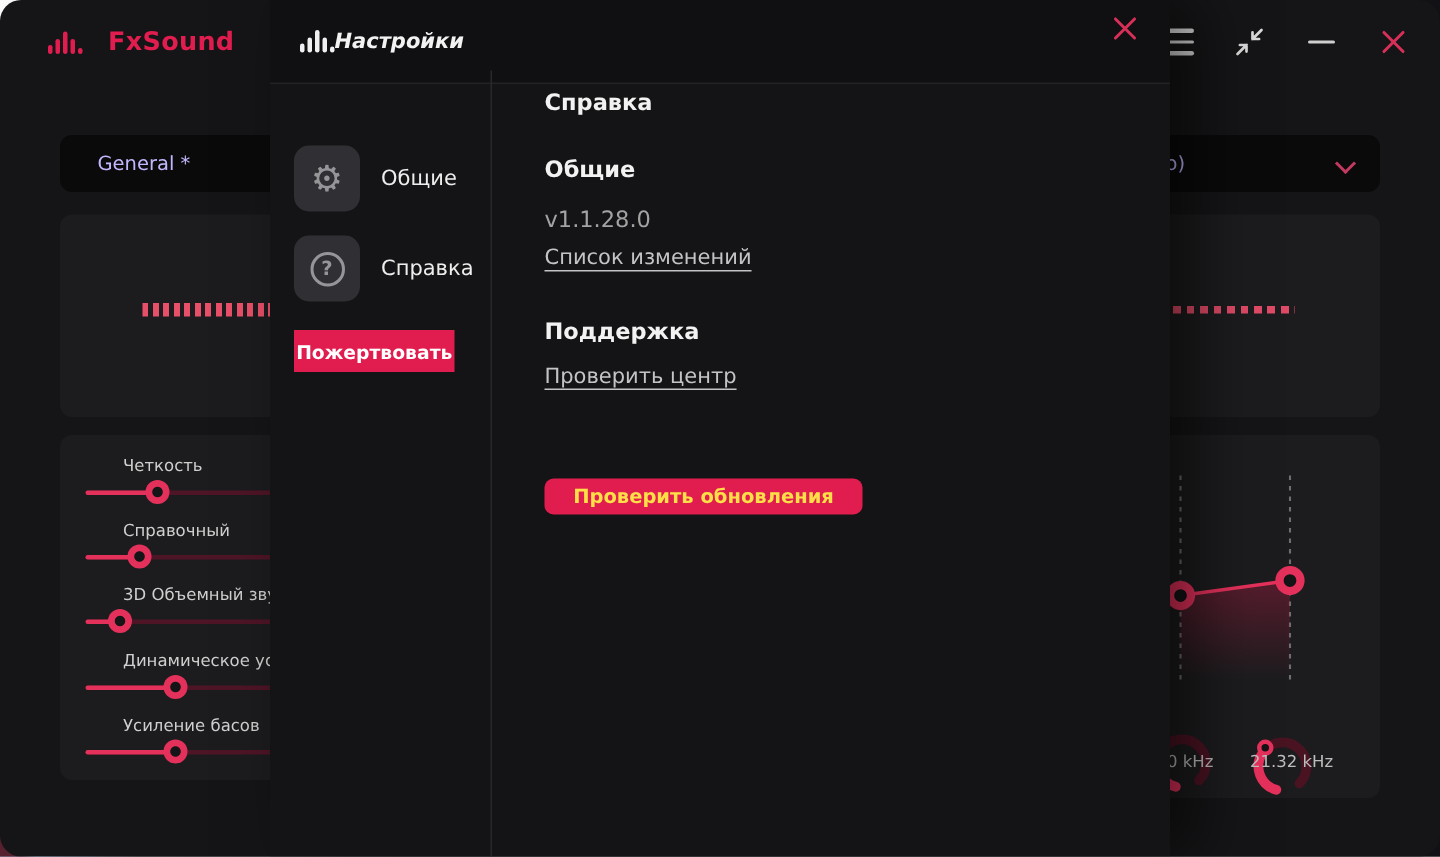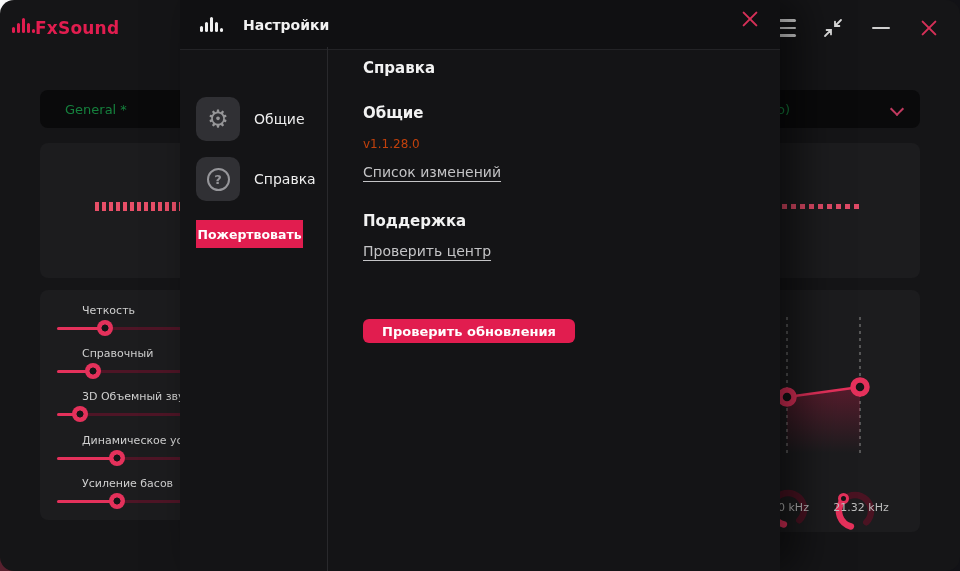--- a/index.html
+++ b/index.html
@@ -9,34 +9,34 @@
     background:
       radial-gradient(circle at 0% 100%, #57202e 0, #57202e 1.2%, transparent 2.2%),
       linear-gradient(105deg, #fafafa 0, #f2f4f6 1.5%, #a9cbec 9%, #8fb9e4 13%, #30313a 22%, #121216 38%, #121216 100%);
     position:relative;
   }
   .window {
     position:absolute; inset:0; background:#151517; border-radius:14px; overflow:hidden;
   }
   
   .titlebar { position:absolute; top:0; left:0; right:0; height:56px; }
-  .logo { position:absolute; left:12px; top:18px; display:flex; align-items:flex-start; gap:0; }
+  .logo { position:absolute; left:32px; top:18px; display:flex; align-items:center; gap:17px; }
   .logo-text { color:#e11d4f; font-size:17px; font-weight:bold; letter-spacing:.2px; line-height:20px; }
   .bars { display:flex; align-items:flex-end; gap:2px; height:15px; }
   .bars i { display:block; width:3px; border-radius:2px; }
   .bars.pink i { background:#e11d4f; }
   .bars.white i { background:#f0f0f0; }
   .b1{height:6px}.b2{height:10px}.b3{height:15px}.b4{height:10px}.b5{height:4px}
   .winctl { position:absolute; top:0; right:0; height:56px; display:flex; align-items:center; gap:22px; padding-right:18px; }
   .ctl { width:26px; height:26px; display:flex; align-items:center; justify-content:center; cursor:pointer; }
   .hamburger { display:flex; flex-direction:column; gap:5px; }
   .hamburger i { width:22px; height:2.5px; background:#d9d9d9; border-radius:2px; display:block; }
   .minus { width:18px; height:2.5px; background:#cfcfcf; border-radius:2px; }
   
-  .dd { position:absolute; height:38px; background:#0a0a0b; border-radius:8px; color:#15803d; font-size:13px; display:flex; align-items:center; }
+  .dd { position:absolute; height:38px; background:#0a0a0b; border-radius:8px; color:#c4b5fd; font-size:13px; display:flex; align-items:center; }
   .dd-left { left:40px; top:90px; width:150px; padding-left:25px; }
   .dd-right { left:755px; top:90px; width:165px; padding-left:22px; }
   .chev { position:absolute; right:18px; top:14px; width:10px; height:10px; }
   .chev:before { content:""; position:absolute; left:0; top:0; width:8px; height:8px; border-right:2px solid #c23a60; border-bottom:2px solid #c23a60; transform:rotate(45deg); }
   .panel { position:absolute; background:#1c1c1e; border-radius:8px; }
   .spec-left { left:40px; top:143px; width:150px; height:135px; }
   .spec-left .dashes { position:absolute; left:55px; top:59px; right:-2px; height:9px;
     background:repeating-linear-gradient(90deg,#e84f68 0 4px,transparent 4px 7px); }
   .sliders-panel { left:40px; top:290px; width:150px; height:230px; }
   .srow { position:absolute; left:0; width:150px; }
@@ -50,42 +50,42 @@
   .spec-right { left:755px; top:143px; width:165px; height:135px; }
   .spec-right .dashes { position:absolute; left:0; top:61px; width:108px; height:5px;
     background:repeating-linear-gradient(90deg,#df4a66 0 5px,transparent 5px 9px); }
   .eq-panel { left:755px; top:290px; width:165px; height:242px; }
   .eq-label { position:absolute; color:#bdbdbd; font-size:11px; top:179px; white-space:nowrap;margin-top:32px; }
   .eq-label-1 { left:23px; }
   .eq-label-2 { left:66px; width:80px; text-align:center; }
   
   .dialog { position:absolute; left:180px; top:0; bottom:0; width:600px; background:#141416;
     box-shadow:18px 0 40px rgba(0,0,0,.55); }
-  .dlg-header { position:absolute; top:0; left:0; right:0; height:50px; background:#101012; border-bottom:1px solid #232326;
-    display:flex; align-items:center; padding-left:20px; gap:20px; }
+  .dlg-header { position:absolute; top:0; left:0; right:0; height:56px; background:#101012; border-bottom:1px solid #232326;
+    display:flex; align-items:center; padding-left:20px; gap:0;font-style:italic; }
   .dlg-title { color:#f2f2f2; font-size:14px; font-weight:bold; }
   .xicon { position:relative; width:18px; height:18px; cursor:pointer; }
   .xicon:before,.xicon:after { content:""; position:absolute; left:-1px; top:8px; width:20px; height:2px; background:#d63058; border-radius:1px; }
   .xicon:before { transform:rotate(45deg); } .xicon:after { transform:rotate(-45deg); }
   .dlg-close { position:absolute; right:21px; top:10px; }
   .dlg-divider { position:absolute; left:147px; top:47px; bottom:0; width:1px; background:#29292c; }
   .side-item { position:absolute; left:16px; display:flex; align-items:center; gap:14px; cursor:pointer; }
   .icon-box { width:44px; height:44px; background:#303034; border-radius:10px; display:flex; align-items:center; justify-content:center; }
   .gear-glyph { color:#969698; font-size:24px; line-height:24px; }
   .q-circle { width:23px; height:23px; border:2px solid #96969a; border-radius:50%; color:#96969a; font-size:13px; font-weight:bold;
     display:flex; align-items:center; justify-content:center; }
   .side-label { color:#ededed; font-size:14px; }
   .donate-btn { position:absolute; left:16px; top:220px; width:107px; height:28px; background:#e11d4f; border:none; border-radius:0;
     color:#fff; font-size:12.5px; font-weight:bold; font-family:inherit; cursor:pointer; }
   .content { position:absolute; left:183px; top:47px; right:0; bottom:0; }
   .c-head { position:absolute; color:#f2f2f2; font-size:15px; font-weight:bold; }
-  .c-gray { position:absolute; color:#c2410c; font-size:12px; }
+  .c-gray { position:absolute; color:#a3a3a3; font-size:15px; }
   .c-link { position:absolute; color:#c4c4c6; font-size:14px; text-decoration:underline; text-underline-offset:4px; cursor:pointer; }
   .update-btn { position:absolute; left:0; top:272px; width:212px; height:24px; background:#e11d4f; border:none; border-radius:6px;
-    color:#ffffff; font-size:13px; font-weight:bold; font-family:inherit; cursor:pointer; }
+    color:#fde047; font-size:13px; font-weight:bold; font-family:inherit; cursor:pointer; }
 </style>
 </head>
 <body>
 
 <div class="window">
 
   <div class="titlebar">
     <div class="logo">
       <span class="bars pink">
           <i class="b1"></i>

